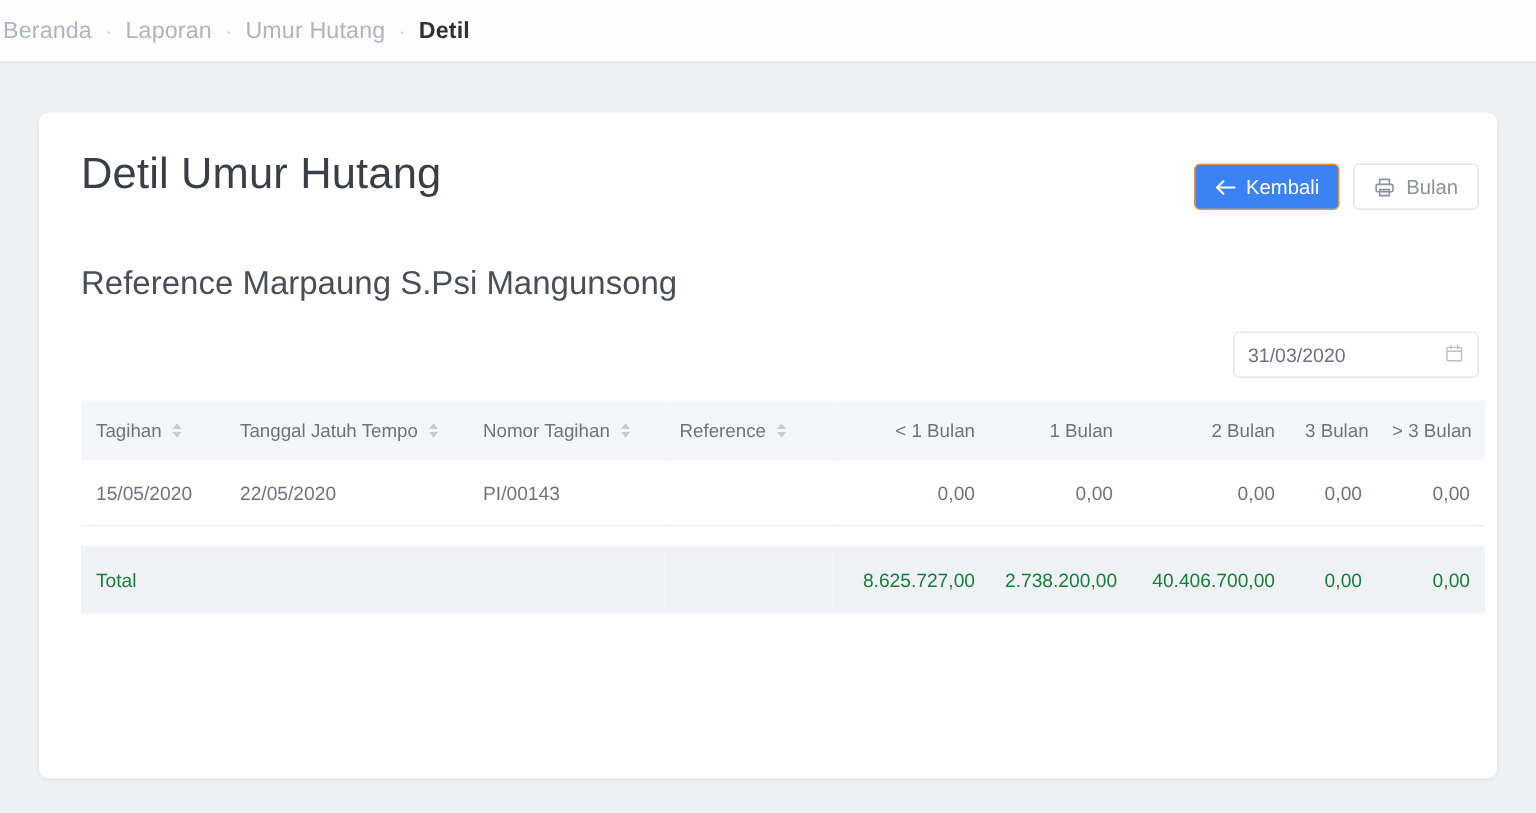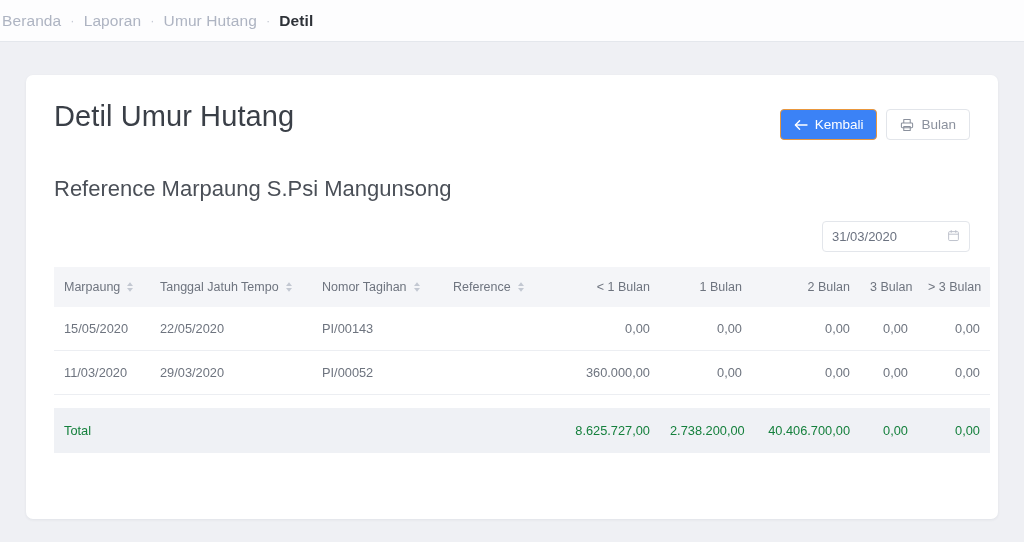--- a/index.html
+++ b/index.html
@@ -42,21 +42,21 @@
   
   .card {
     position: absolute;
     left: 26px;
     top: 75px;
     width: 972px;
     height: 444px;
     background: #ffffff;
     border-radius: 7px;
     box-shadow: 0 1px 3px rgba(40,50,70,.07);
-    padding: 26px 28px 0 28px;
+    padding: 26px 12px 0 28px;
   }
 
   .card-head {
     display: flex;
     align-items: flex-start;
     justify-content: space-between;
   }
 
   .page-title {
     font-size: 29px;
@@ -101,21 +101,21 @@
     line-height: 1.15;
   }
 
   
   .filter-row {
     display: flex;
     justify-content: flex-end;
     margin-top: 20px;
   }
   .date-input {
-    width: 148px;
+    width: 164px;
     height: 31px;
     border: 1px solid #e3e6eb;
     border-radius: 4px;
     background: #fff;
     display: flex;
     align-items: center;
     padding: 0 9px;
     font-size: 13px;
     color: #6b7280;
     justify-content: space-between;
@@ -253,21 +253,21 @@
         <col class="c-m1">
         <col class="c-m2">
         <col class="c-m3">
         <col class="c-gt3">
     </colgroup>
 
     <thead>
       <tr>
         <th>
           <span class="hl">
-            <span>Marpaung</span>
+            <span>Tagihan</span>
             <span class="sort-ico">
               <svg width="8" height="12" viewBox="0 0 8 12">
                   <path d="M4 1.2L7 5H1z" fill="#c3c8d2"></path>
                   <path d="M4 10.8L1 7h6z" fill="#c3c8d2"></path>
                 </svg>
             </span>
           </span>
         </th>
         <th>
           <span class="hl">
@@ -315,31 +315,20 @@
         <td>15/05/2020</td>
         <td>22/05/2020</td>
         <td>PI/00143</td>
         <td></td>
         <td class="num">0,00</td>
         <td class="num">0,00</td>
         <td class="num">0,00</td>
         <td class="num">0,00</td>
         <td class="num">0,00</td>
       </tr>
-      <tr>
-        <td>11/03/2020</td>
-        <td>29/03/2020</td>
-        <td>PI/00052</td>
-        <td></td>
-        <td class="num">360.000,00</td>
-        <td class="num">0,00</td>
-        <td class="num">0,00</td>
-        <td class="num">0,00</td>
-        <td class="num">0,00</td>
-      </tr>
     </tbody>
 
     <tfoot>
       <tr class="spacer">
         <td colspan="9"></td>
       </tr>
       <tr>
         <td>Total</td>
         <td></td>
         <td></td>

